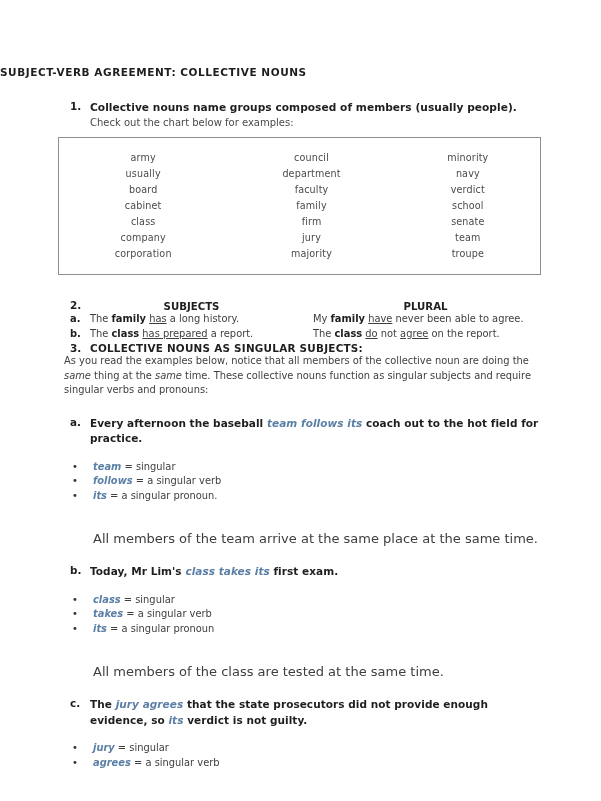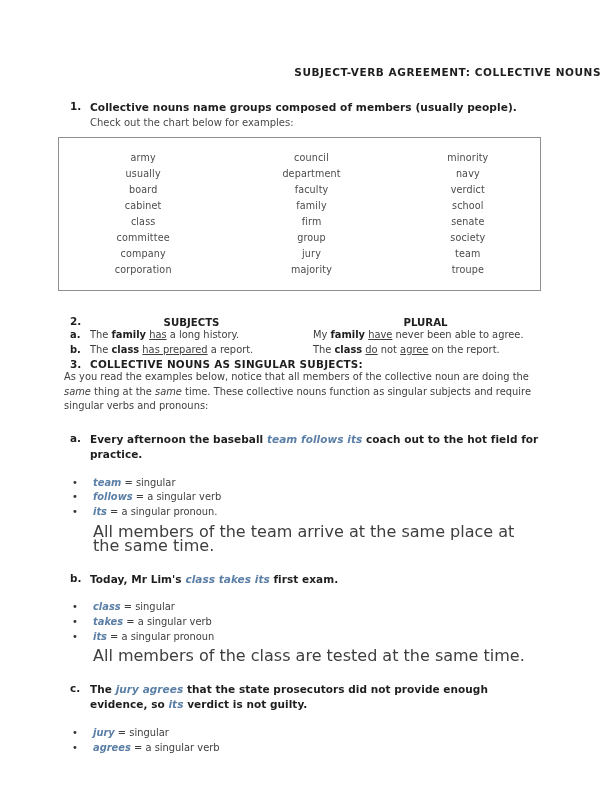--- a/index.html
+++ b/index.html
@@ -19,21 +19,21 @@
   .page {
     position: relative;
     width: 601px;
     height: 801px;
     box-sizing: border-box;
     padding: 0;
   }
 
   
   .doc-title {
-    text-align: right;
+    text-align: left;
     font-size: 10.5px;
     font-weight: bold;
     letter-spacing: 0.55px;
     color: #1e1e1e;
     margin: 0;
     padding: 66px 0 0 0;
     font-family: "DejaVu Sans", "Liberation Sans", sans-serif;
   }
 
   
@@ -191,25 +191,25 @@
     color: #333;
     font-size: 10px;
     line-height: 14.6px;
   }
   ul.defs li .term {
     color: #5b7fa6;
     font-style: italic;
     font-weight: bold;
   }
   .closing {
-    font-size: 16px;
+    font-size: 13px;
     color: #3e3e3e;
     line-height: 14.6px;
     padding: 0 58px 0 93px;
-    margin: 5px 0 0 0;
+    margin: 28px 0 0 0;
   }
 </style>
 </head>
 <body>
 
 <div class="page">
 
   <div class="doc-title">SUBJECT-VERB AGREEMENT:  COLLECTIVE NOUNS</div>
 
   <div class="num-item item1">
@@ -238,25 +238,20 @@
           </tr>
           <tr>
             <td class="c1">cabinet</td>
             <td class="c2">family</td>
             <td class="c3">school</td>
           </tr>
           <tr>
             <td class="c1">class</td>
             <td class="c2">firm</td>
             <td class="c3">senate</td>
-          </tr>
-          <tr>
-            <td class="c1">committee</td>
-            <td class="c2">group</td>
-            <td class="c3">society</td>
           </tr>
           <tr>
             <td class="c1">company</td>
             <td class="c2">jury</td>
             <td class="c3">team</td>
           </tr>
           <tr>
             <td class="c1">corporation</td>
             <td class="c2">majority</td>
             <td class="c3">troupe</td>

